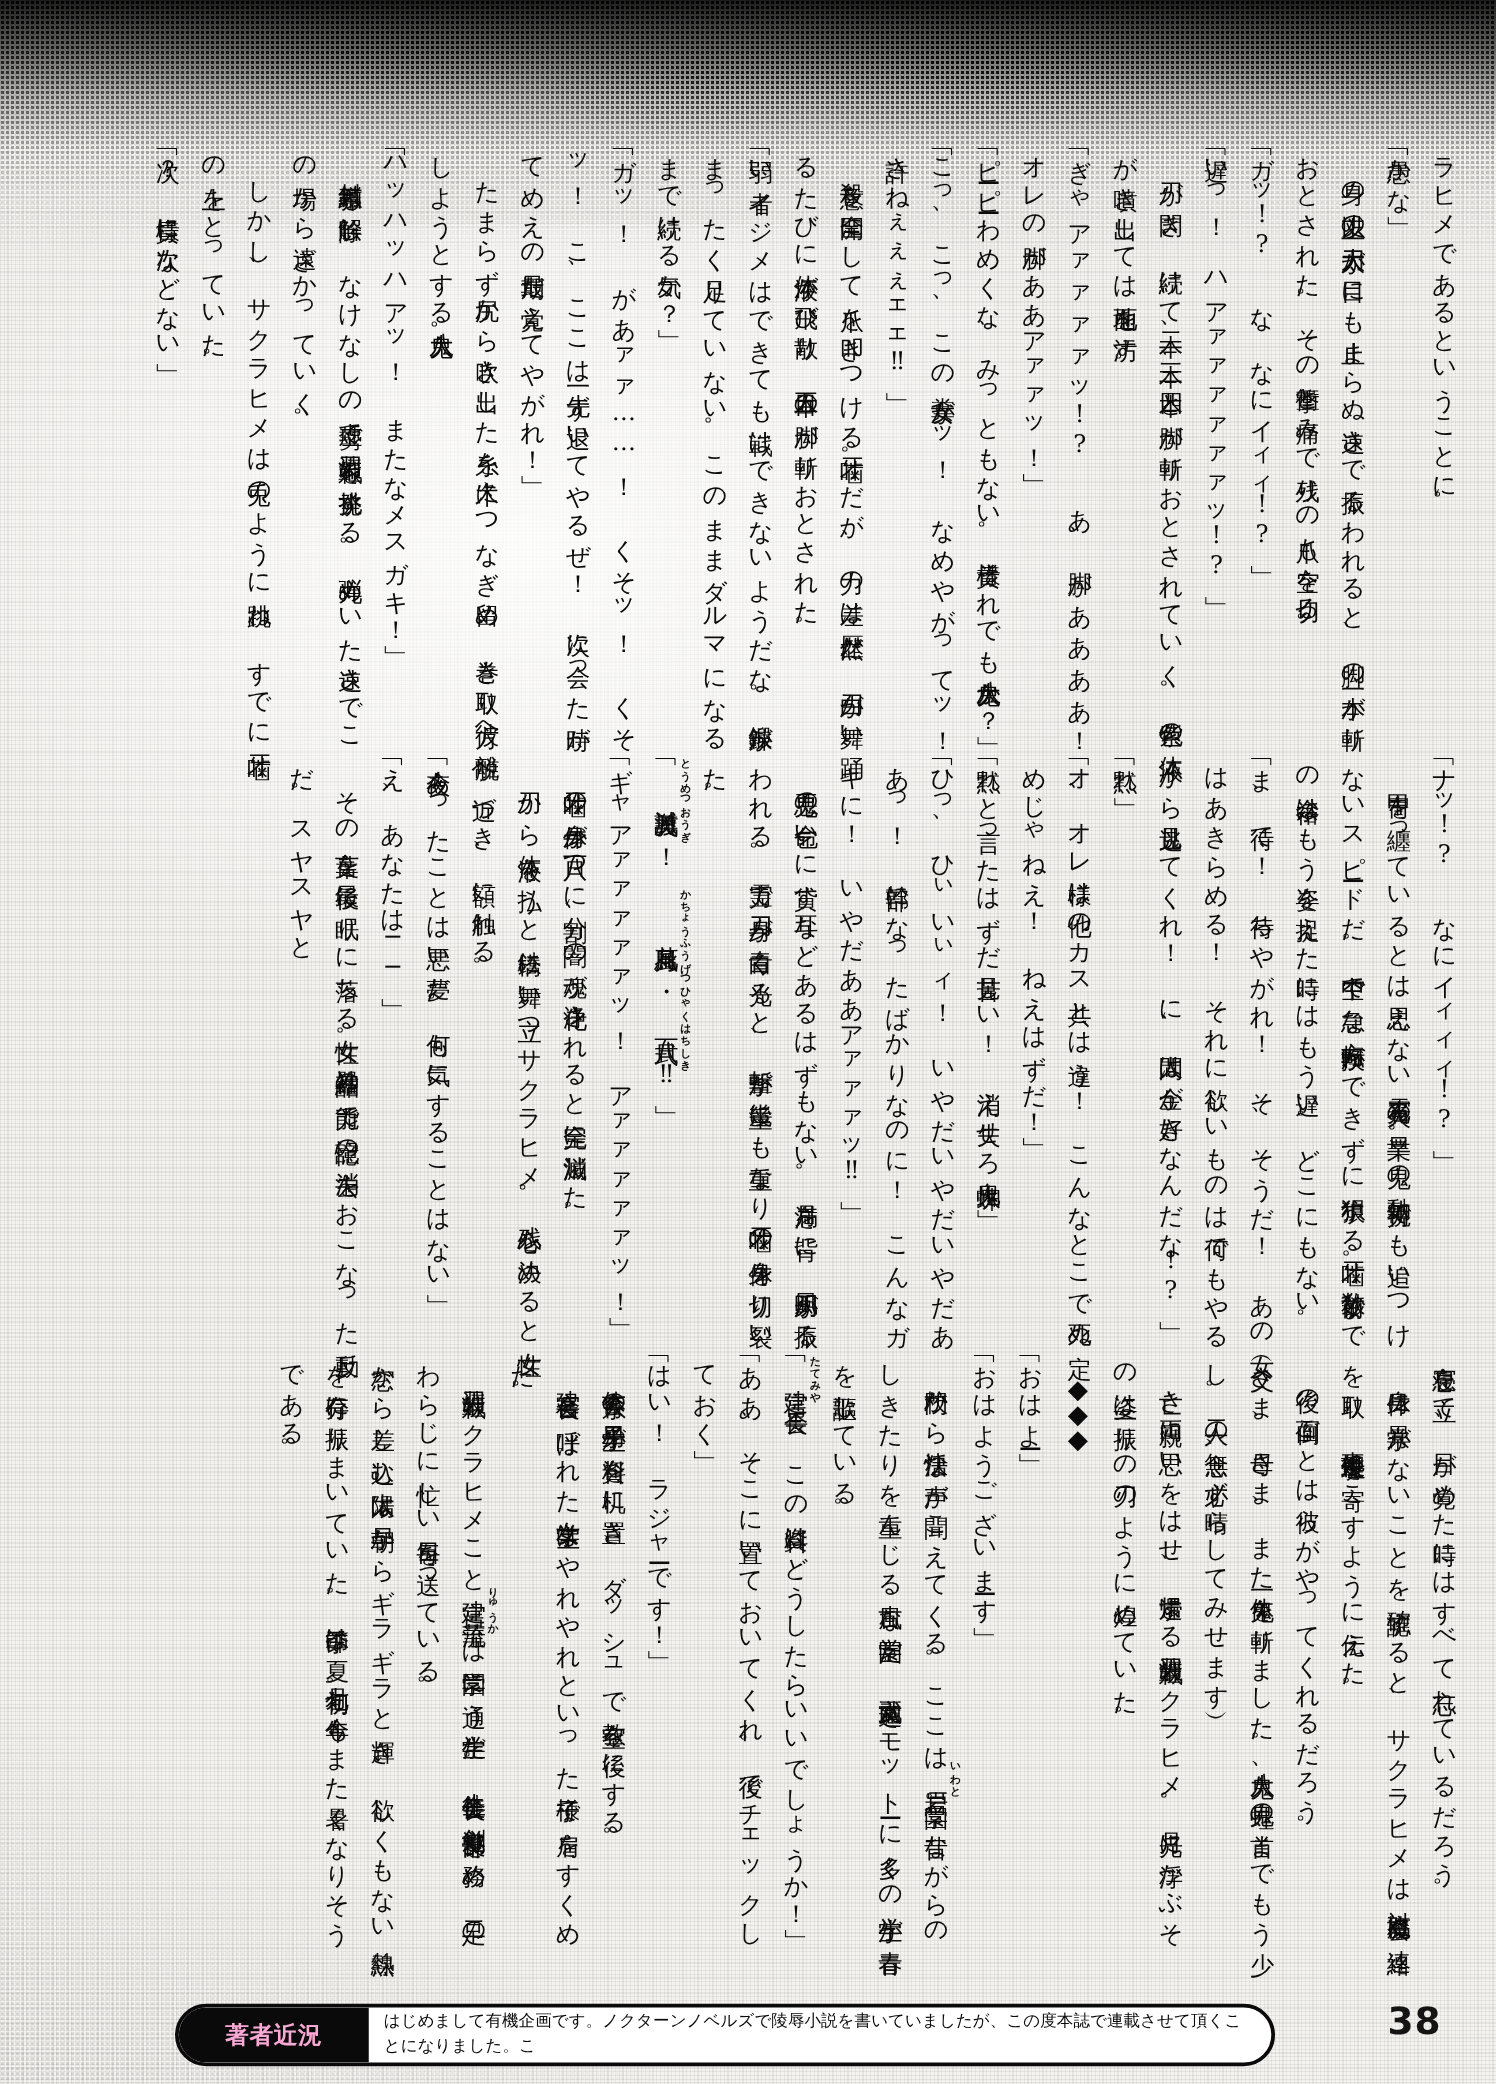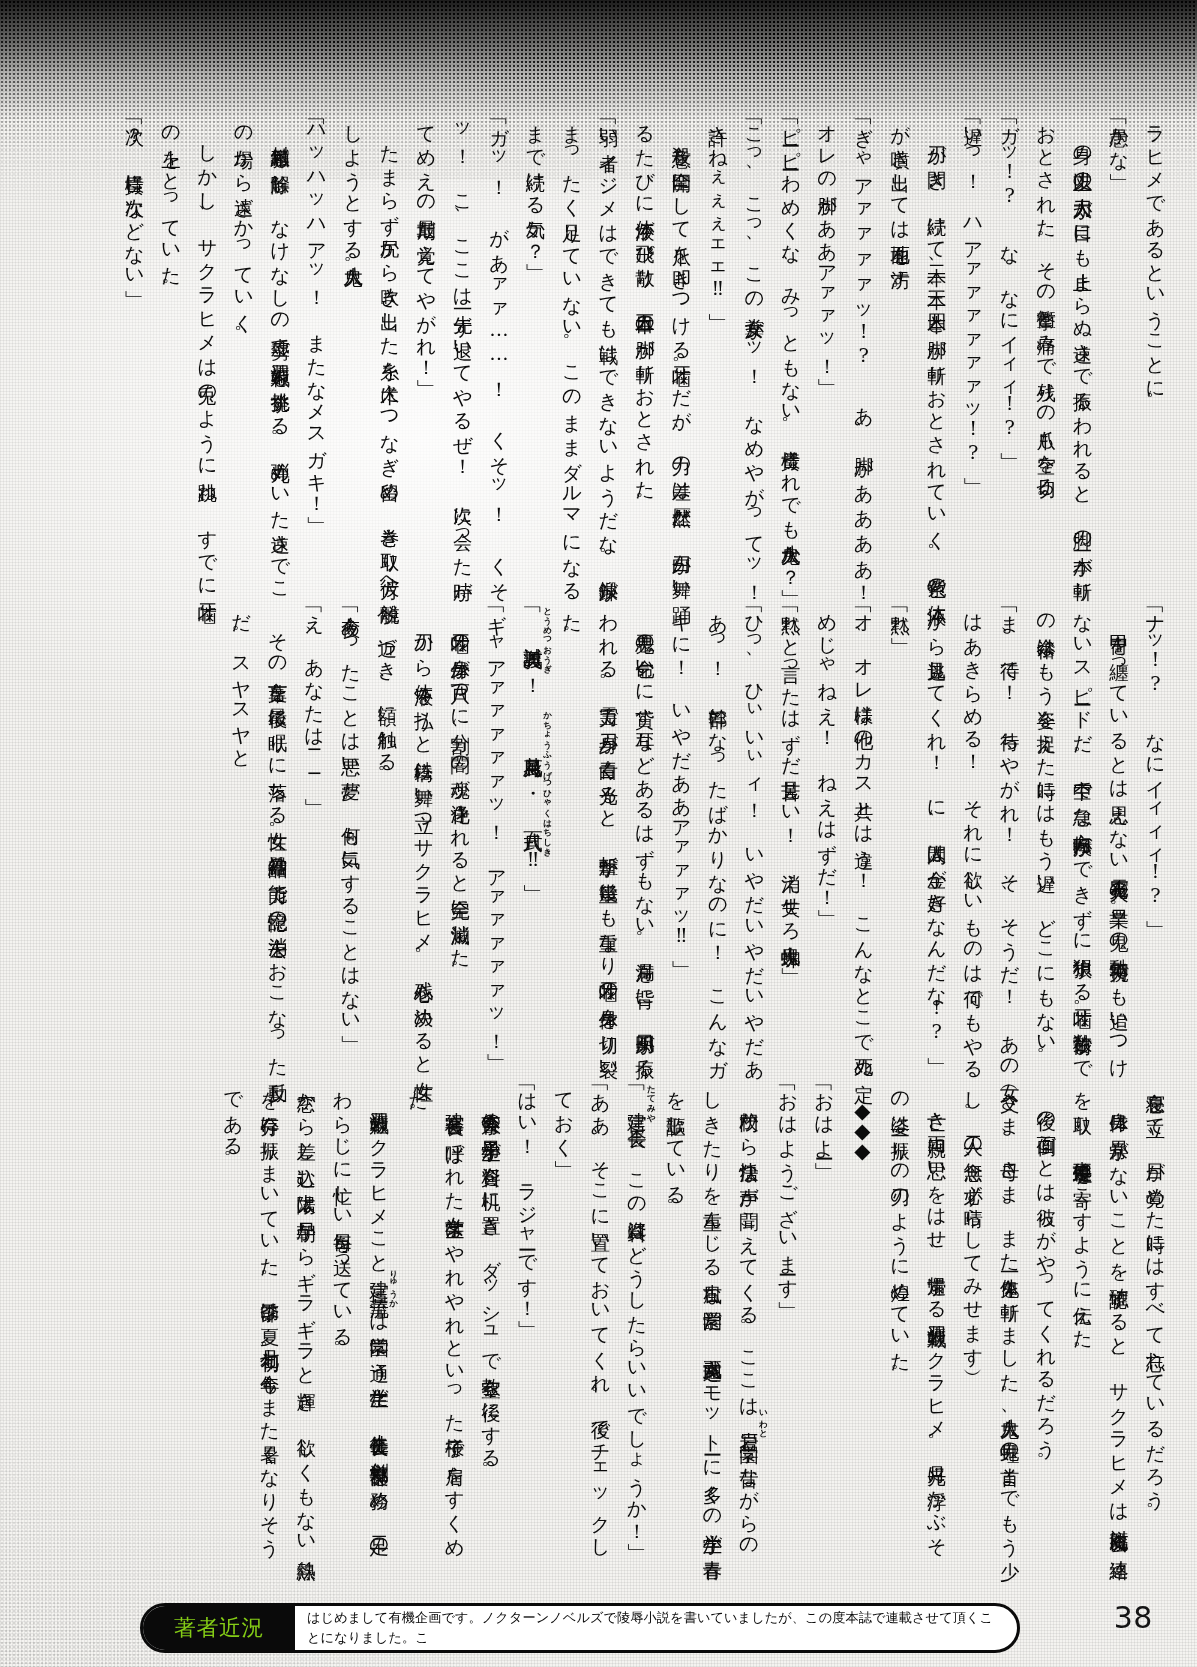--- a/index.html
+++ b/index.html
@@ -103,43 +103,43 @@
     display:flex; align-items:stretch;
     background:#fff;
     border:3px solid #0a0a0a;
     border-radius:25px;
     overflow:hidden;
     box-sizing:border-box;
   }
   #footer-label{
     flex:0 0 152px;
     background:#0a0a0a;
-    color:#84cc16;
+    color:#f9a8d4;
     display:flex;align-items:center;justify-content:center;
     font-family:"DejaVu Sans","Liberation Sans",sans-serif;
-    font-weight:normal;
-    font-size:22px;
+    font-weight:bold;
+    font-size:19px;
     letter-spacing:.02em;
   }
   #footer-text{
     flex:1;
     display:flex;flex-direction:column;justify-content:center;
     padding:3px 16px 3px 12px;
     font-family:"DejaVu Sans","Liberation Sans",sans-serif;
     font-size:13.2px;
     line-height:1.55;
     color:#0a0a0a;
     letter-spacing:.005em;
   }
   #page-number{
     position:absolute;
     right:44px; top:1600px;
     font-family:"DejaVu Sans","Liberation Sans",sans-serif;
     font-size:30px;
-    font-weight:400;
+    font-weight:700;
     color:#141414;
     letter-spacing:.02em;
   }
 </style>
 </head>
 <body>
 
 <div id="page">
 
   <div id="paper-texture"></div>

